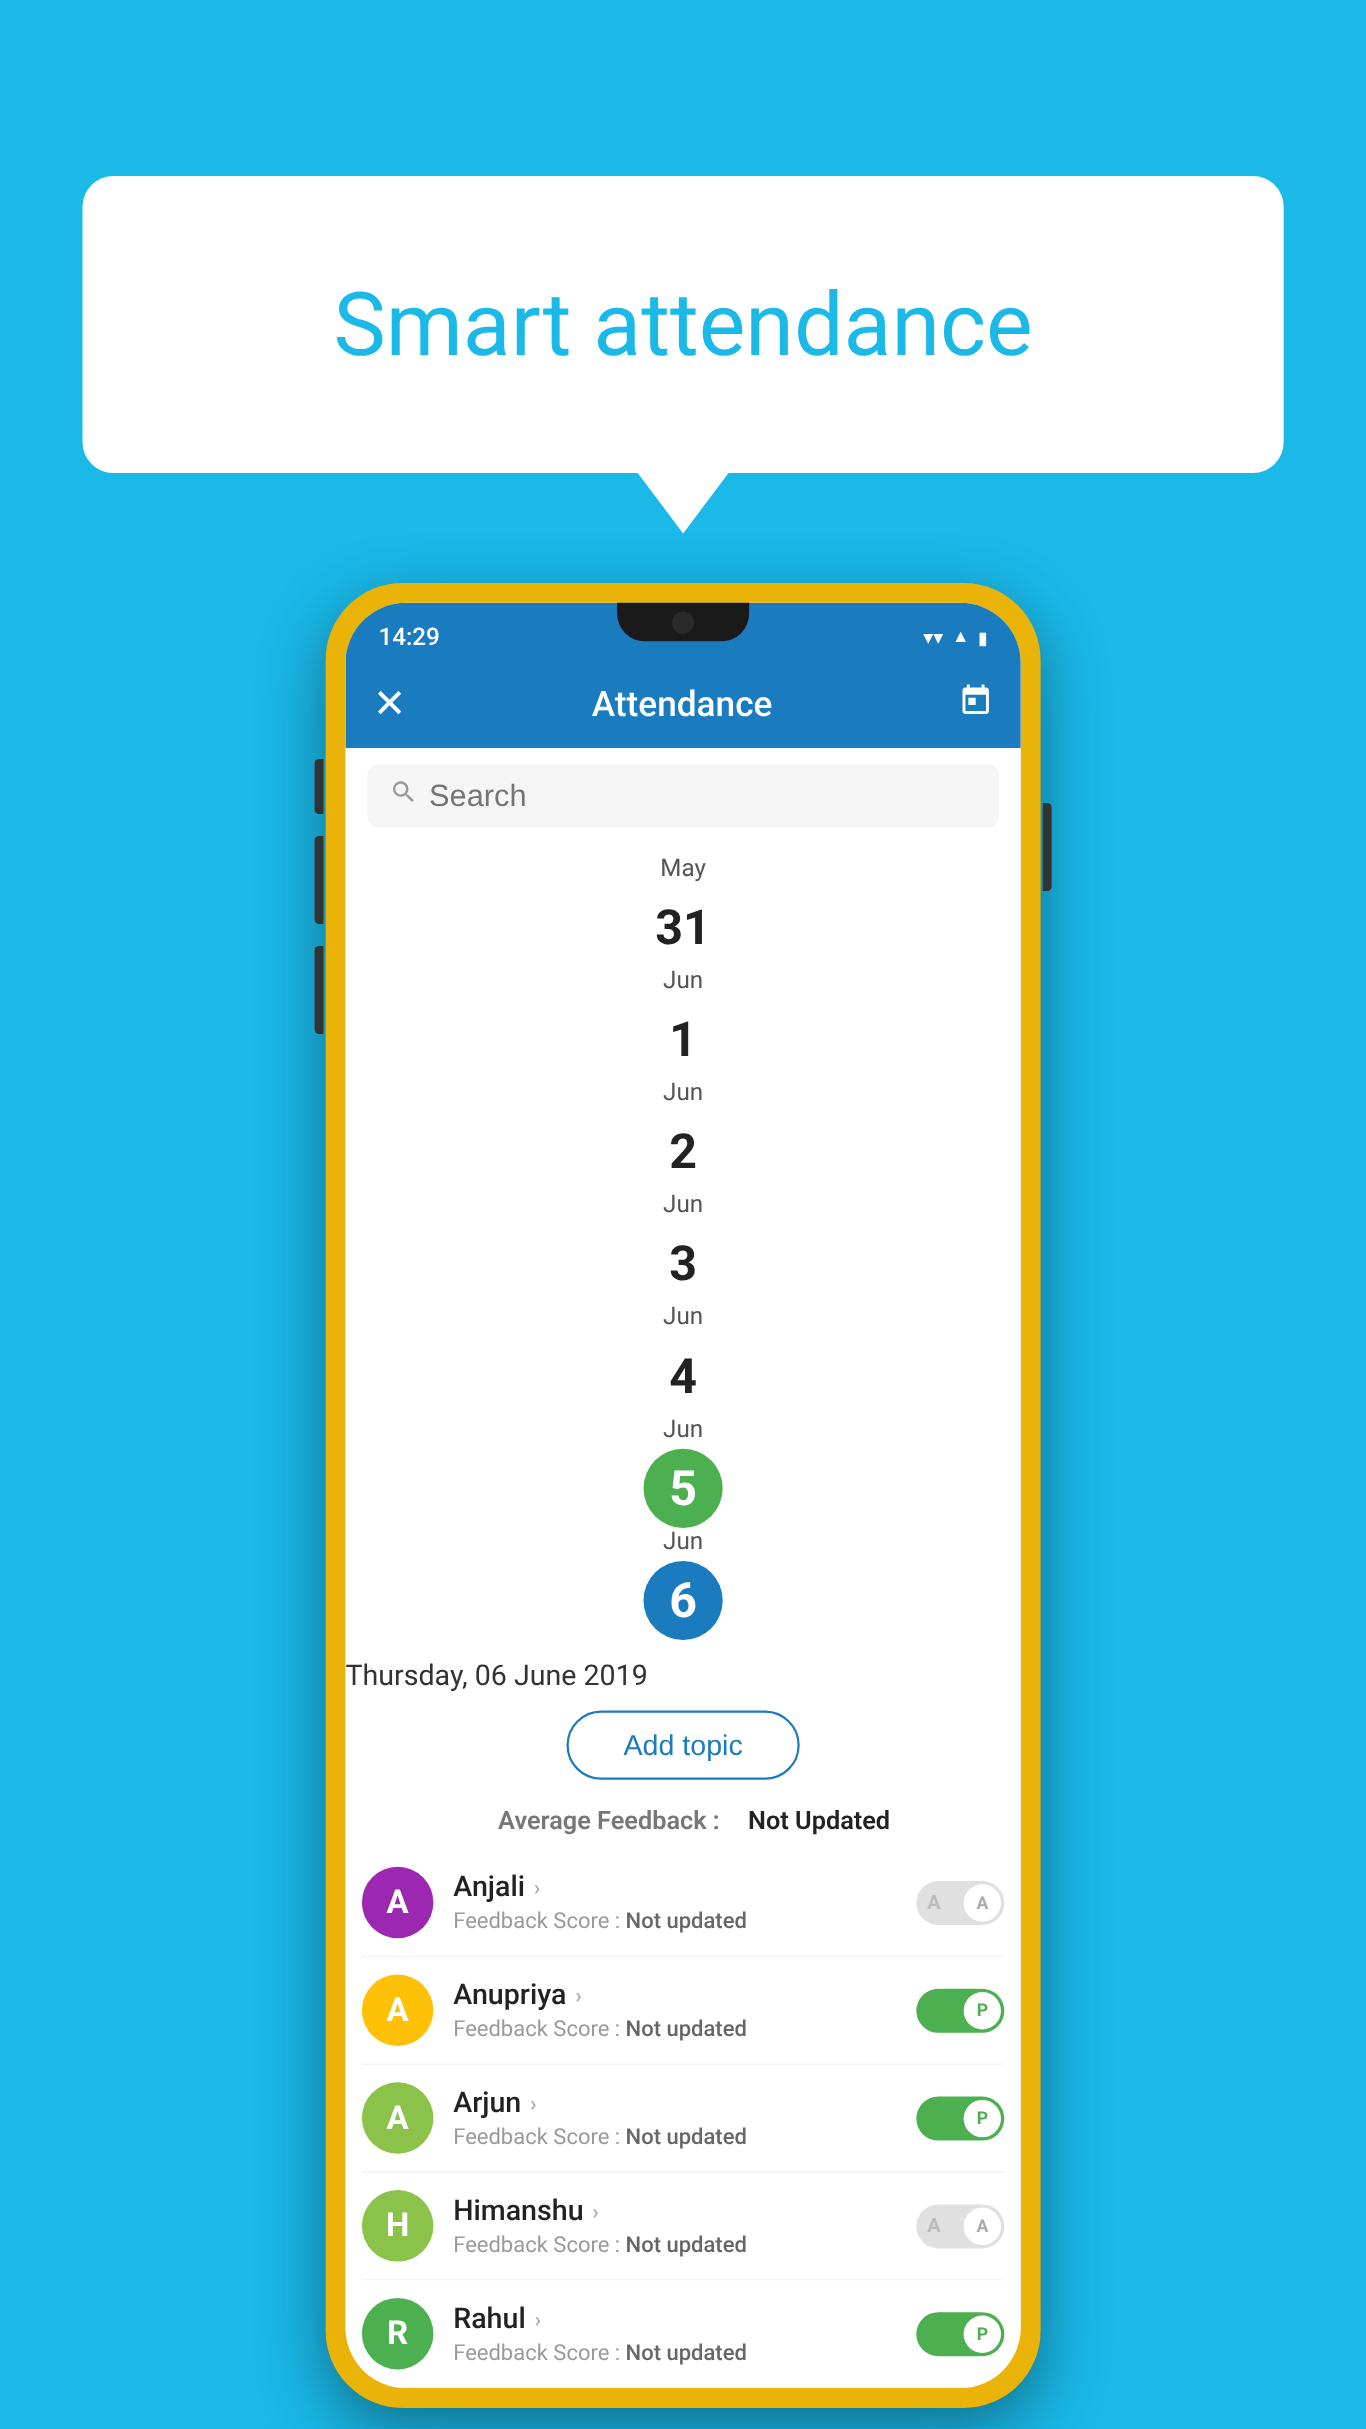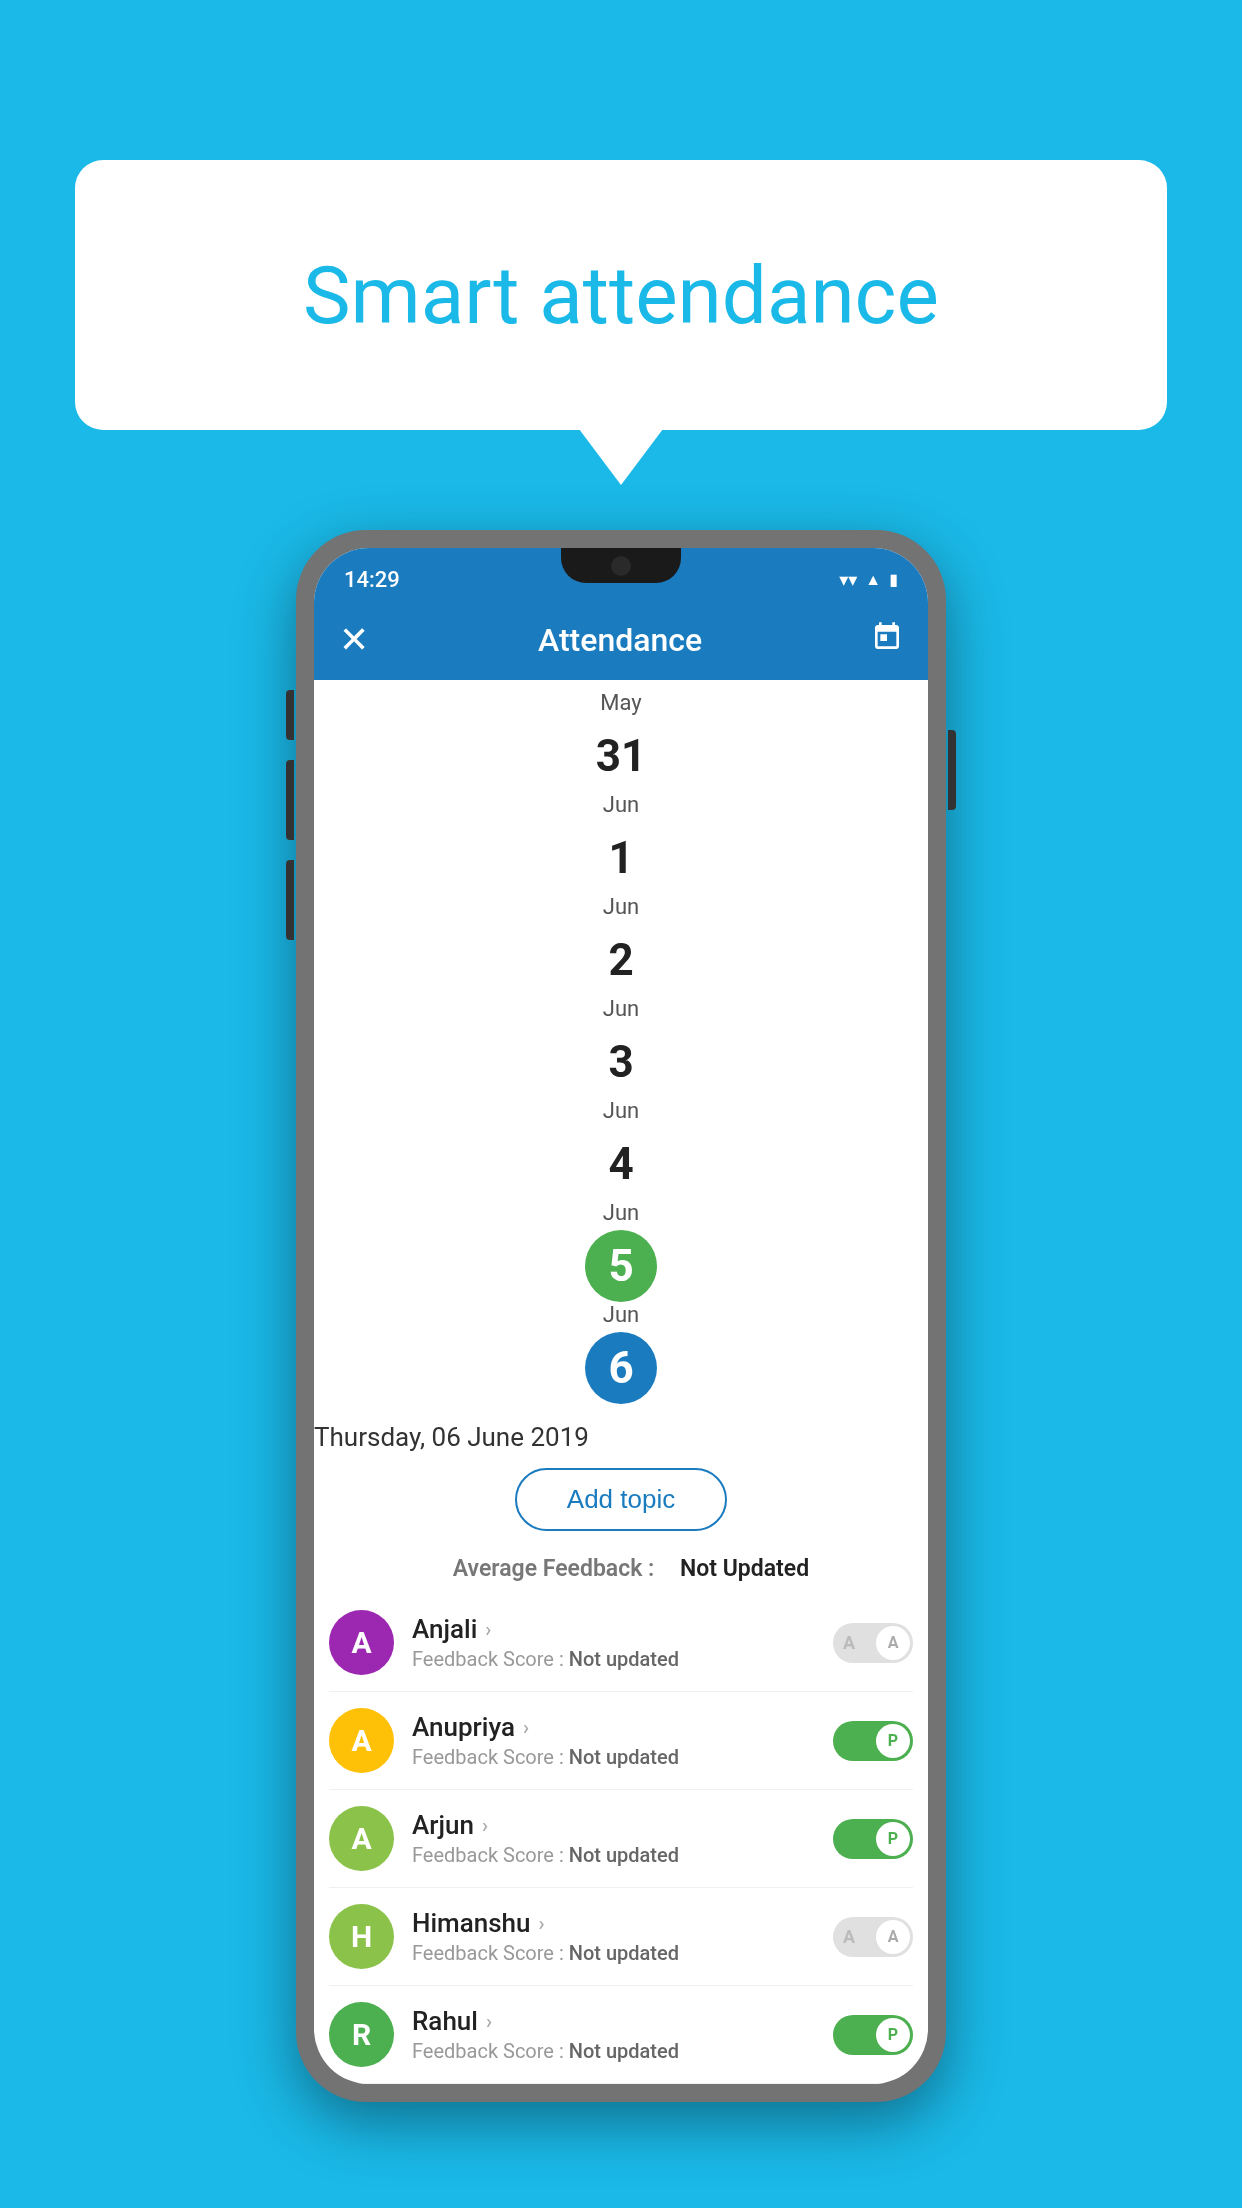--- a/index.html
+++ b/index.html
@@ -59,21 +59,21 @@
     
     .phone-wrapper {
       position: absolute;
       top: 530px;
       left: 50%;
       transform: translateX(-50%);
       width: 650px;
     }
 
     .phone-outer {
-      background: #737373;
+      background: #eab308;
       border-radius: 70px;
       padding: 18px;
       position: relative;
       box-shadow: 0 20px 60px rgba(0,0,0,0.4);
     }
 
     
     .phone-notch {
       position: absolute;
       top: 18px;
@@ -472,20 +472,28 @@
       <div class="app-bar">
         <span class="app-bar-close" style="font-size:36px; font-weight:300;">✕</span>
         <span class="app-bar-title">Attendance</span>
         <span class="app-bar-calendar">
           <svg width="32" height="32" viewBox="0 0 24 24" fill="white">
             <path d="M19 3h-1V1h-2v2H8V1H6v2H5c-1.1 0-2 .9-2 2v14c0 1.1.9 2 2 2h14c1.1 0 2-.9 2-2V5c0-1.1-.9-2-2-2zm0 16H5V8h14v11zM7 10h5v5H7z"></path>
           </svg>
         </span>
       </div>
 
+      <div class="search-container">
+        <span class="search-icon-svg">
+          <svg width="26" height="26" viewBox="0 0 24 24" fill="#999">
+            <path d="M15.5 14h-.79l-.28-.27A6.471 6.471 0 0 0 16 9.5 6.5 6.5 0 1 0 9.5 16c1.61 0 3.09-.59 4.23-1.57l.27.28v.79l5 4.99L20.49 19l-4.99-5zm-6 0C7.01 14 5 11.99 5 9.5S7.01 5 9.5 5 14 7.01 14 9.5 11.99 14 9.5 14z"></path>
+          </svg>
+        </span>
+        <input class="search-input" type="text" placeholder="Search" style="">
+      </div>
 
       <div class="date-strip" id="date-strip">
           <div class="date-item">
             <div class="date-month">May</div>
             <div class="date-day">31</div>
           </div>
           <div class="date-item">
             <div class="date-month">Jun</div>
             <div class="date-day">1</div>
           </div>

